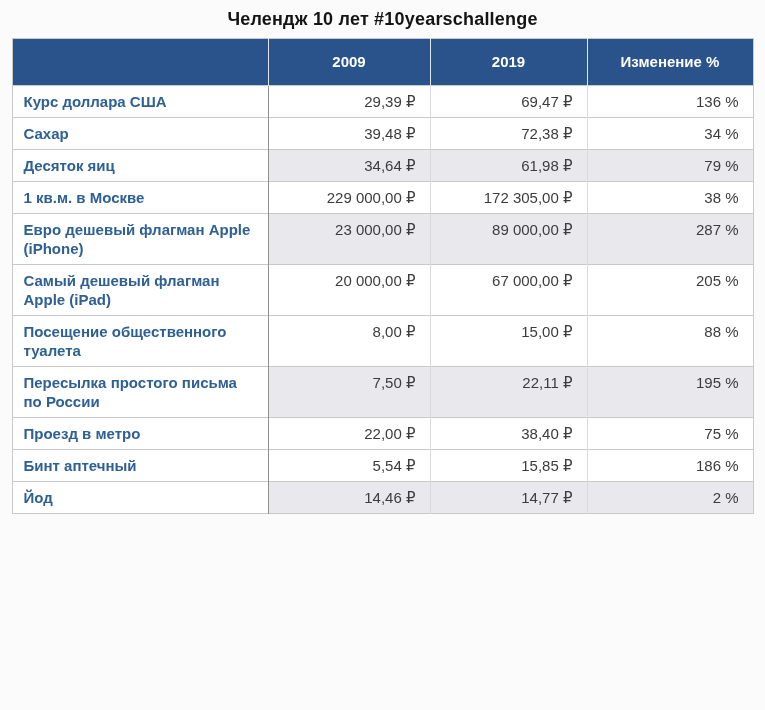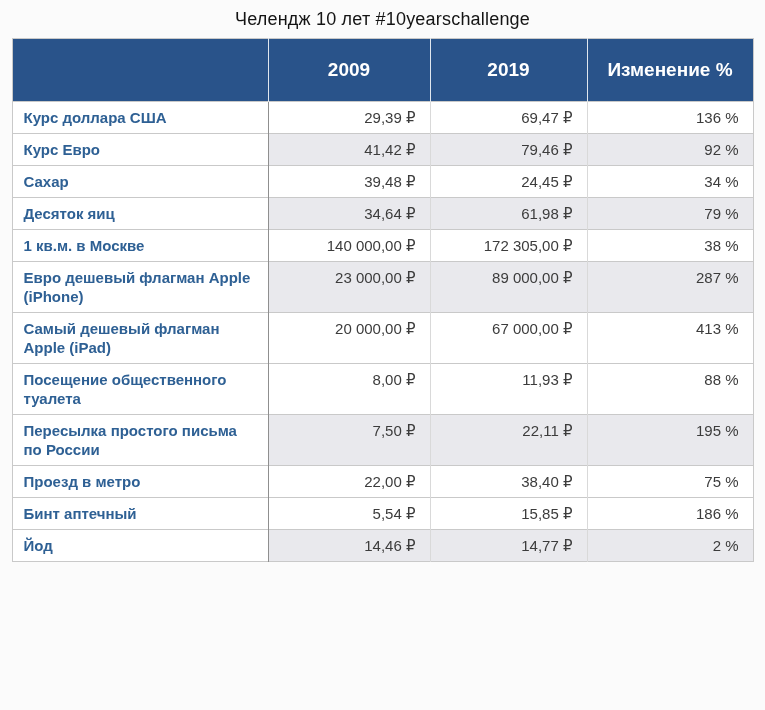--- a/index.html
+++ b/index.html
@@ -20,43 +20,43 @@
     width: 765px;
     height: 710px;
     background: var(--page-bg);
     font-family: "Liberation Sans", "DejaVu Sans", sans-serif;
     overflow: hidden;
   }
   .title {
     margin: 9px 0 8px 0;
     text-align: center;
     font-size: 18px;
-    font-weight: normal;
+    font-weight: bold;
     color: var(--title-text);
     letter-spacing: 0.2px;
   }
   table.price-table {
     width: 741px;
     margin: 0 auto;
     border-collapse: collapse;
     table-layout: fixed;
     border: 1px solid var(--row-border);
     background: #ffffff;
   }
   col.c-label  { width: 256px; }
   col.c-2009   { width: 162px; }
   col.c-2019   { width: 157px; }
   col.c-change { width: 166px; }
   thead th {
     background: var(--header-bg);
     color: var(--header-text);
-    font-size: 19px;
+    font-size: 15px;
     font-weight: bold;
     text-align: center;
-    padding: 22px 6px;
+    padding: 14px 6px;
     line-height: 18px;
   }
   thead th + th { border-left: 1px solid #dfe6ee; }
   tbody td {
     font-size: 15px;
     line-height: 19px;
     padding: 6px 10px;
     border-top: 1px solid var(--row-border);
     vertical-align: top;
     background: #ffffff;
@@ -98,60 +98,54 @@
         <th>Изменение %</th>
       </tr>
     </thead>
     <tbody>
         <tr>
           <td class="cell-label">Курс доллара США</td>
           <td class="cell-num">29,39 ₽</td>
           <td class="cell-num">69,47 ₽</td>
           <td class="cell-num">136 %</td>
         </tr>
-        <tr class="striped">
-          <td class="cell-label">Курс Евро</td>
-          <td class="cell-num">41,42 ₽</td>
-          <td class="cell-num">79,46 ₽</td>
-          <td class="cell-num">92 %</td>
-        </tr>
         <tr>
           <td class="cell-label">Сахар</td>
           <td class="cell-num">39,48 ₽</td>
-          <td class="cell-num">24,45 ₽</td>
+          <td class="cell-num">72,38 ₽</td>
           <td class="cell-num">34 %</td>
         </tr>
         <tr class="striped">
           <td class="cell-label">Десяток яиц</td>
           <td class="cell-num">34,64 ₽</td>
           <td class="cell-num">61,98 ₽</td>
           <td class="cell-num">79 %</td>
         </tr>
         <tr>
           <td class="cell-label">1 кв.м. в Москве</td>
-          <td class="cell-num">140 000,00 ₽</td>
+          <td class="cell-num">229 000,00 ₽</td>
           <td class="cell-num">172 305,00 ₽</td>
           <td class="cell-num">38 %</td>
         </tr>
         <tr class="striped">
           <td class="cell-label">Евро дешевый флагман Apple (iPhone)</td>
           <td class="cell-num">23 000,00 ₽</td>
           <td class="cell-num">89 000,00 ₽</td>
           <td class="cell-num">287 %</td>
         </tr>
         <tr>
           <td class="cell-label">Самый дешевый флагман Apple (iPad)</td>
           <td class="cell-num">20 000,00 ₽</td>
           <td class="cell-num">67 000,00 ₽</td>
-          <td class="cell-num">413 %</td>
+          <td class="cell-num">205 %</td>
         </tr>
         <tr>
           <td class="cell-label">Посещение общественного туалета</td>
           <td class="cell-num">8,00 ₽</td>
-          <td class="cell-num">11,93 ₽</td>
+          <td class="cell-num">15,00 ₽</td>
           <td class="cell-num">88 %</td>
         </tr>
         <tr class="striped">
           <td class="cell-label">Пересылка простого письма по России</td>
           <td class="cell-num">7,50 ₽</td>
           <td class="cell-num">22,11 ₽</td>
           <td class="cell-num">195 %</td>
         </tr>
         <tr>
           <td class="cell-label">Проезд в метро</td>

